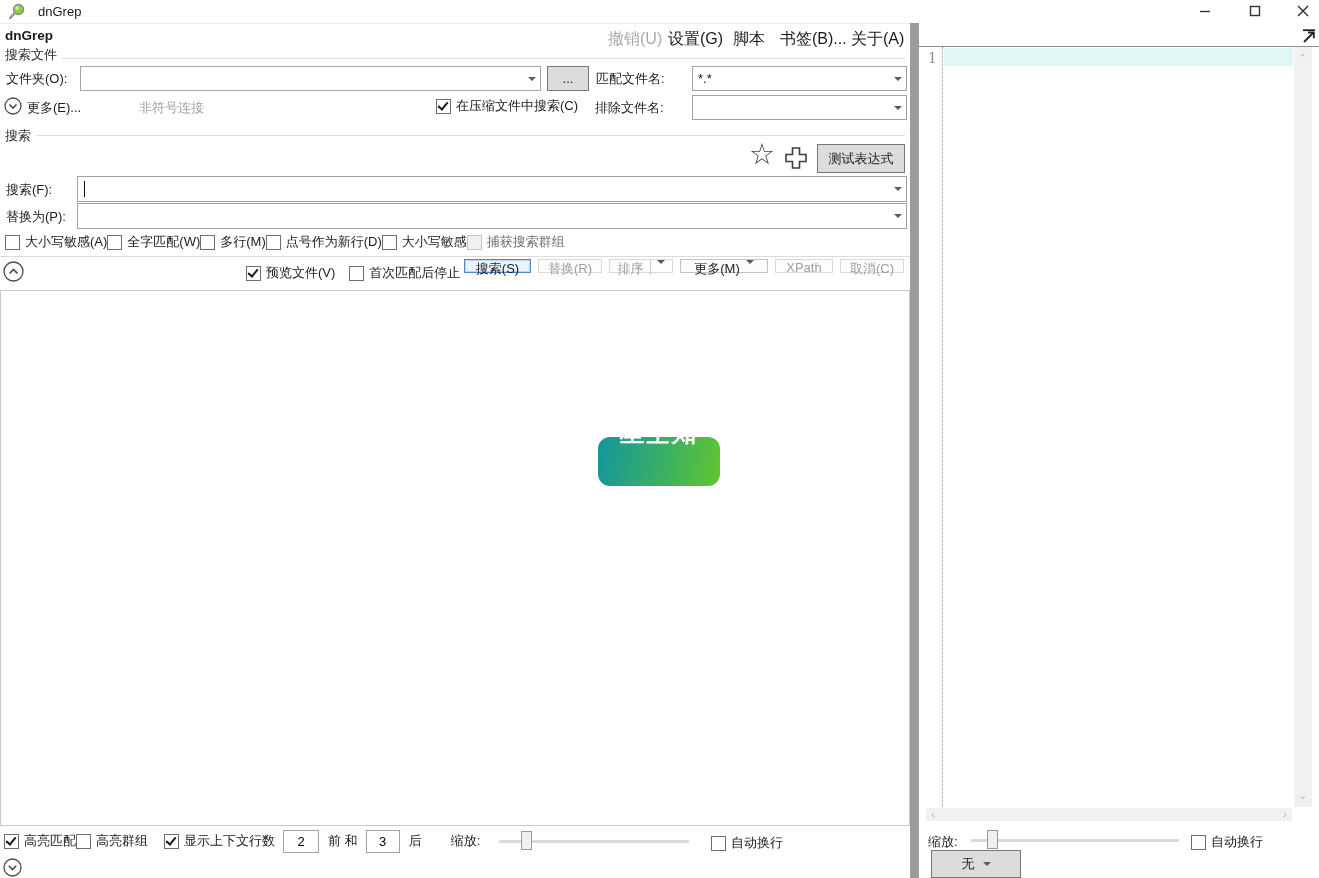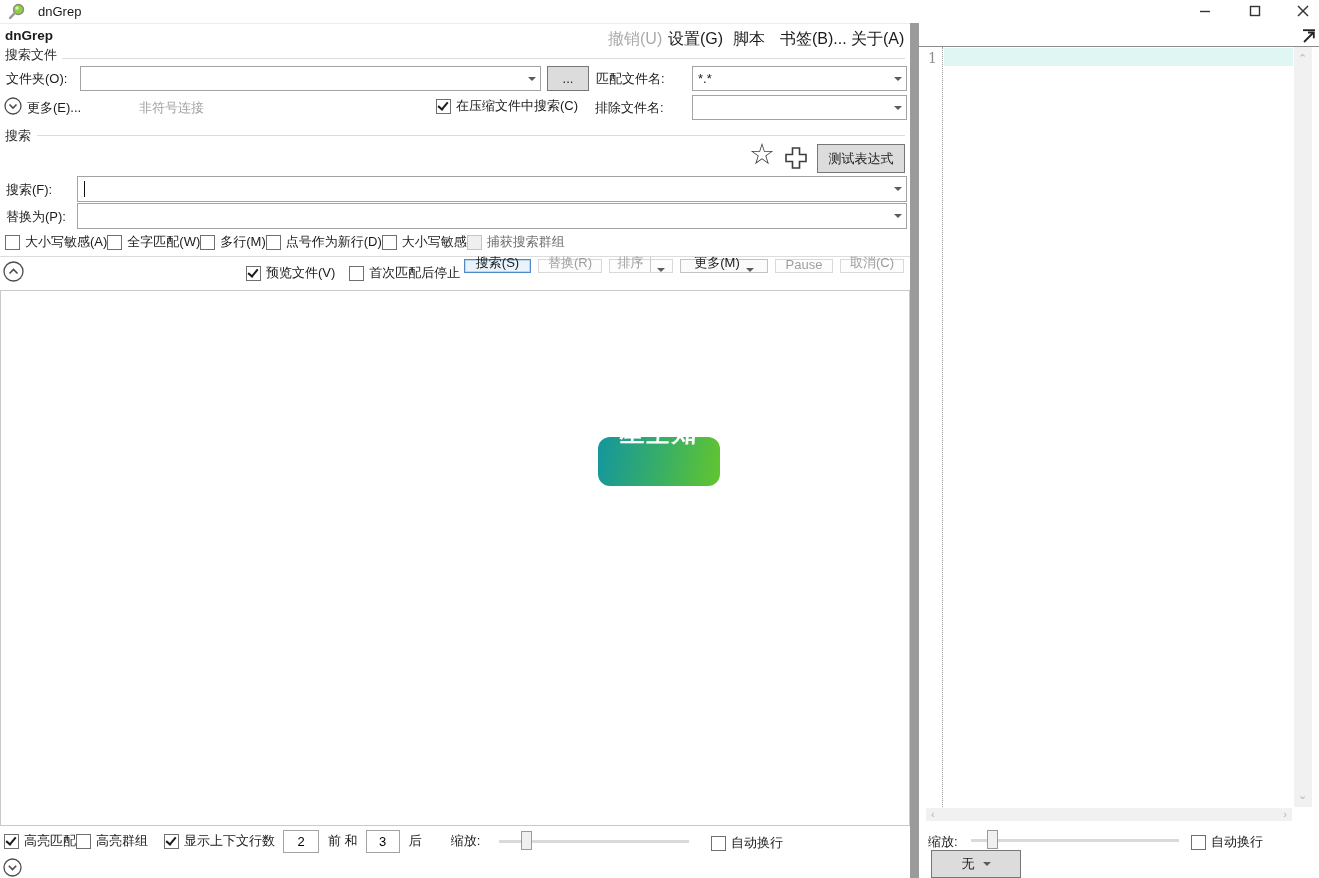--- a/index.html
+++ b/index.html
@@ -39,21 +39,21 @@
   .check.checked .tick{display:block;position:absolute;left:3px;top:0px;width:4px;height:8px;
       border-right:2px solid #1b1b1b;border-bottom:2px solid #1b1b1b;transform:rotate(40deg);}
   .check.disabled{background:#efefef;border-color:#c4c4c4;}
   .radio{width:13px;height:13px;border:1px solid #5d5d5d;border-radius:50%;background:#fff;position:relative;flex:0 0 auto;}
   .radio.selected::after{content:"";position:absolute;left:3px;top:3px;width:5px;height:5px;background:#111;border-radius:50%;}
   .opt-label{font-size:13px;}
   .dim{color:#a3a3a3;margin-left:41px;}
 
   
   .gbtn{background:#dcdcdc;border:1px solid #767676;display:flex;align-items:center;justify-content:center;font-size:13px;}
-  .abtn{height:14px;border:1px solid #c3c3c3;background:#fbfbfb;display:flex;align-items:flex-end;justify-content:center;gap:6px;font-size:13px;box-sizing:border-box;}
+  .abtn{height:14px;border:1px solid #c3c3c3;background:#fbfbfb;display:flex;align-items:flex-start;justify-content:center;gap:6px;font-size:13px;box-sizing:border-box;}
   .abtn.disabled{color:#9e9e9e;border-color:#d9d9d9;background:#fdfdfd;}
   .abtn.primary{background:#eaf3fb;border-color:#4e8ac8;box-shadow:inset 0 0 0 1px #bcd7ef;}
   .abtn .vsep{width:1px;height:15px;background:#c9c9c9;}
 
   
   .slider{position:absolute;height:20px;}
   .slider .track{position:absolute;left:0;right:0;top:9px;height:3px;background:#dadada;}
   .slider .thumb{position:absolute;top:0px;width:11px;height:19px;background:#f0f0f0;border:1px solid #9a9a9a;box-sizing:border-box;}
 
   
@@ -249,21 +249,21 @@
     <div class="abtn disabled" style="width:64px">
       <span>排序</span>
       <span class="vsep"></span>
       <span class="tri"></span>
     </div>
     <div class="abtn" style="width:88px">
       <span>更多(M)</span>
       <span class="tri"></span>
     </div>
     <div class="abtn disabled" style="width:58px">
-      <span>Pause</span>
+      <span>XPath</span>
     </div>
     <div class="abtn disabled" style="width:64px">
       <span>取消(C)</span>
     </div>
   </div>
 
   <div class="results"></div>
   <div class="watermark">
     <span class="wm-title nowrap">星空知</span>
     <span class="wm-sub nowrap">xkzhi.cn</span>

